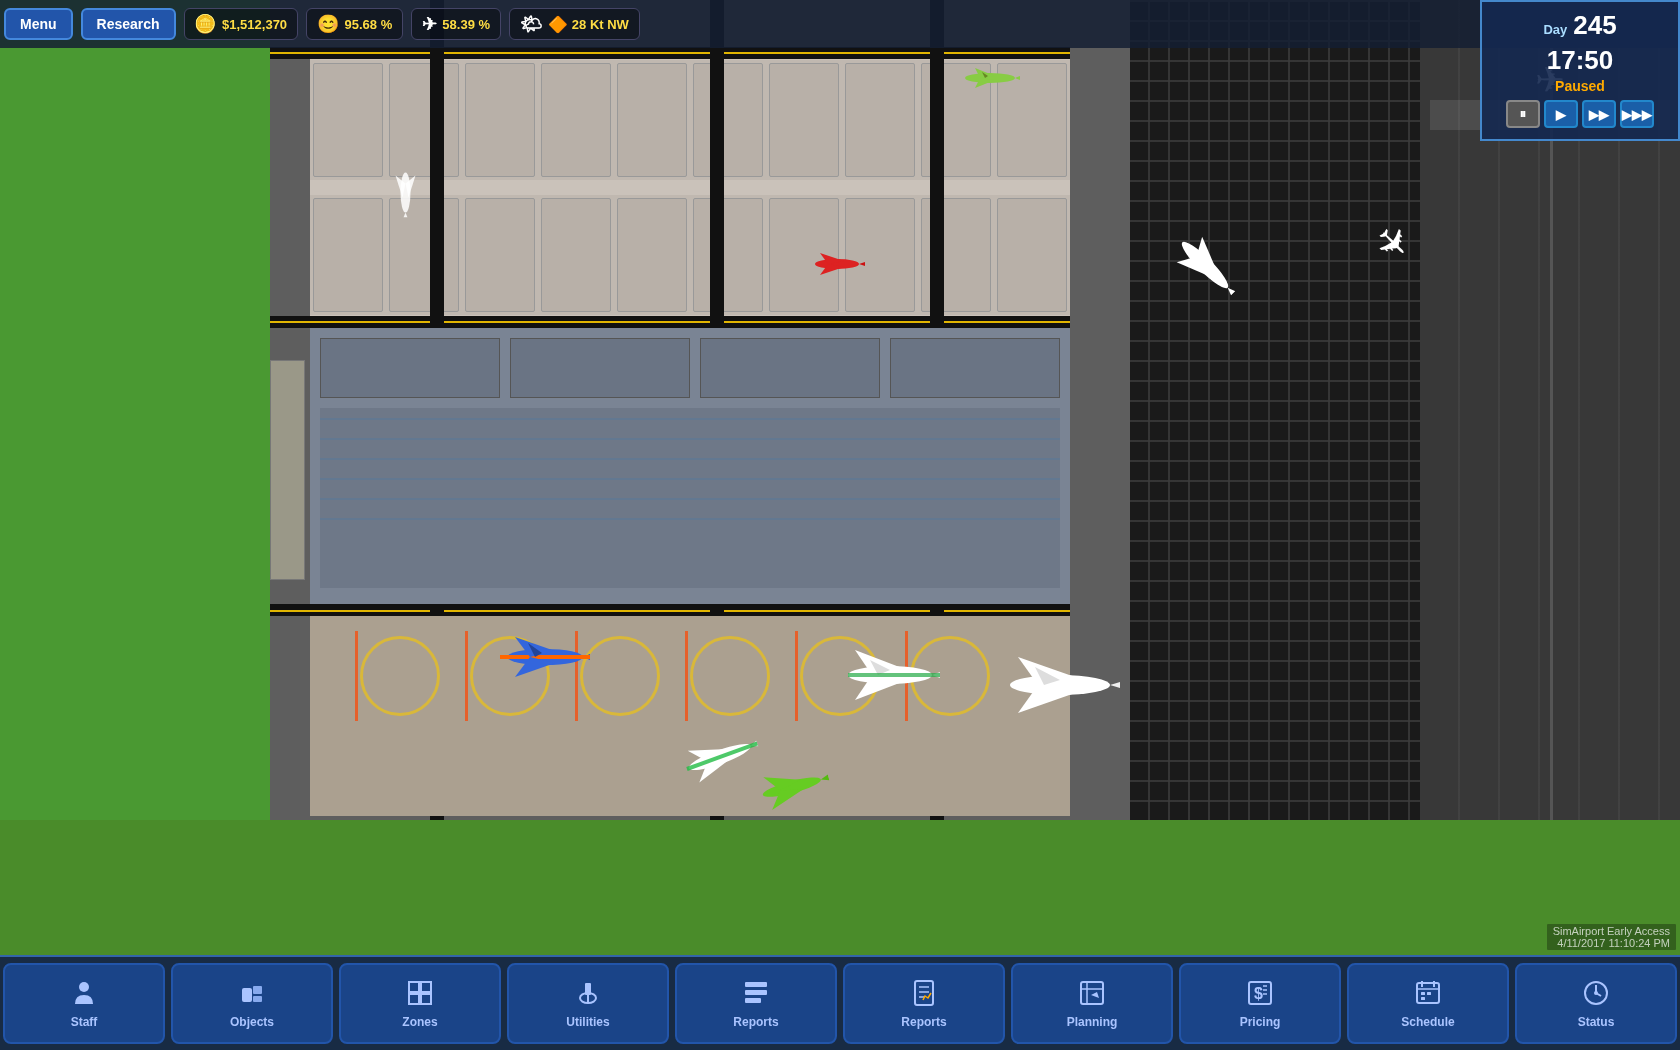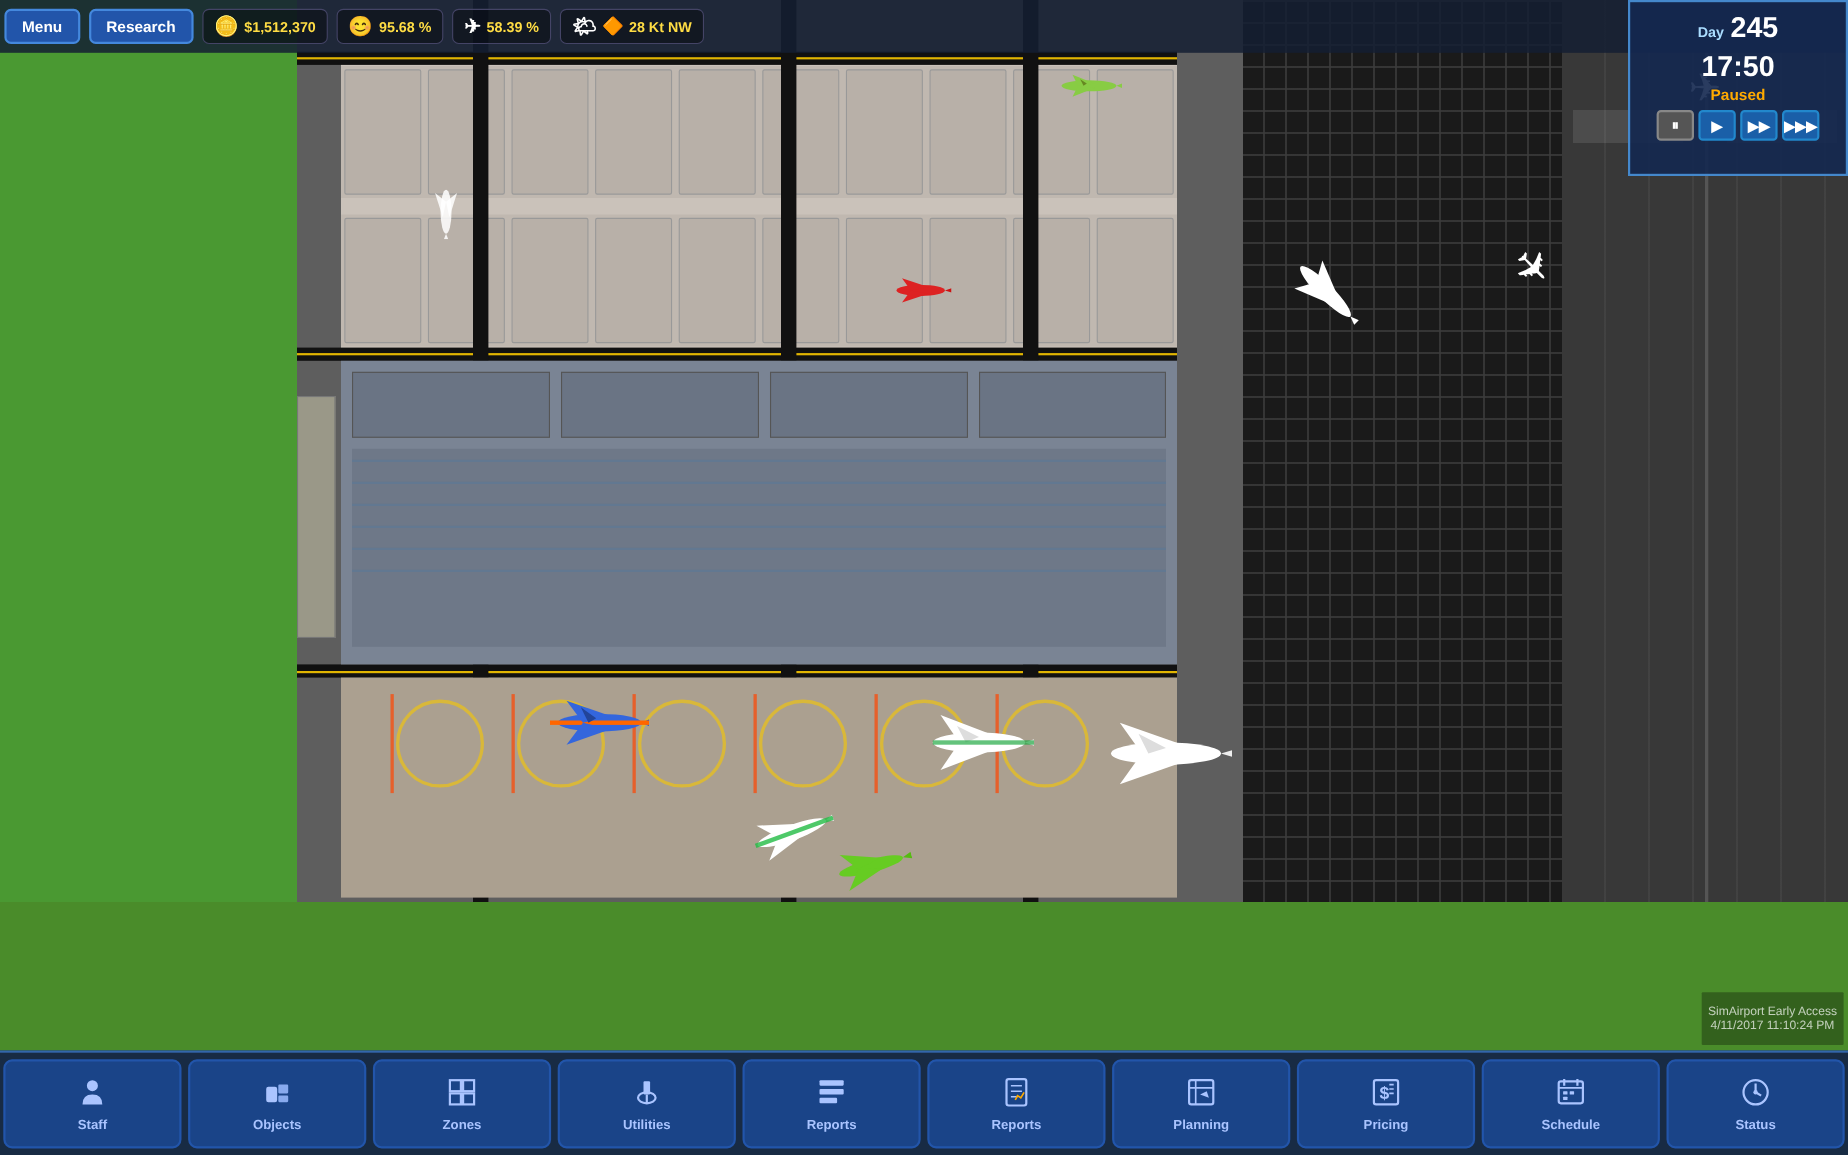--- a/index.html
+++ b/index.html
@@ -67,21 +67,21 @@
 
     .tb-stat .value {
       color: #ffdd44;
     }
 
     
     #datetime-panel {
       position: absolute;
       top: 0; right: 0;
       width: 200px;
-      height: 160px;
+      height: 141px;
       background: rgba(20, 40, 80, 0.9);
       border: 2px solid #4488cc;
       z-index: 200;
       display: flex;
       flex-direction: column;
       align-items: center;
       padding: 8px;
     }
 
     #datetime-panel .day-label {
@@ -177,24 +177,24 @@
       color: #aac4ff;
     }
 
     
     #watermark {
       position: absolute;
       bottom: 100px;
       right: 4px;
       color: rgba(255,255,255,0.7);
       font-size: 11px;
-      text-align: center;
+      text-align: right;
       z-index: 150;
       background: rgba(0,0,0,0.3);
-      padding: 12px 6px;
+      padding: 1px 6px;
       border-radius: 1px;
     }
   </style>
 </head>
 <body>
 
 <div id="game-viewport">
 
   <div style="position:absolute;top:0;left:0;width:270px;height:820px;background:#4a9932;"></div>
 

